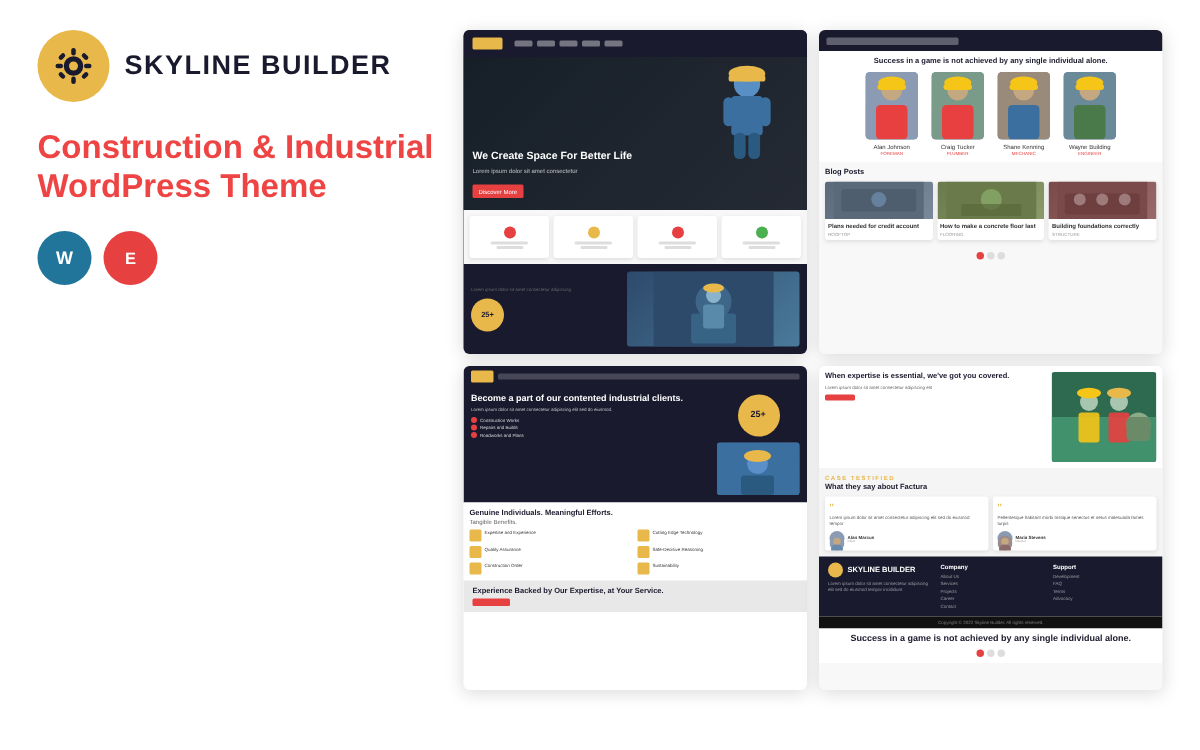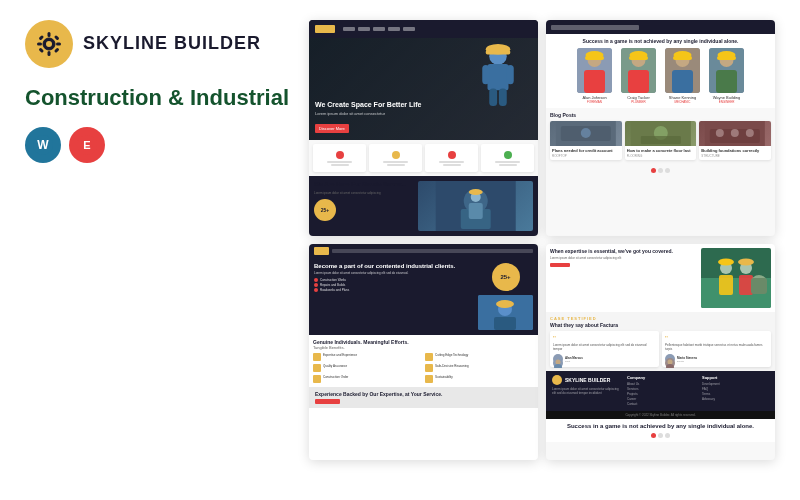--- a/index.html
+++ b/index.html
@@ -70,21 +70,21 @@
       font-size: 9px;
       letter-spacing: 3px;
       color: #c8a44a;
       text-transform: uppercase;
       font-weight: 600;
     }
 
     .tagline-main {
       font-size: 22px;
       font-weight: 900;
-      color: #14532d;
+      color: #ef4444;
       line-height: 1.2;
       margin-top: 5px;
     }
 
     .badges {
       display: flex;
       gap: 8px;
       margin-top: 8px;
     }
 
@@ -698,20 +698,21 @@
           <rect x="19.5" y="17.5" width="3" height="5" rx="1.5" fill="#1a1a2e" transform="rotate(45 21 21)"></rect>
         </svg>
       </div>
       <div class="logo-text">
         <span class="logo-title">SKYLINE BUILDER</span>
       </div>
     </div>
 
     <div class="tagline-main">
       <span>Construction &amp; Industrial</span><br>
+      <span>WordPress Theme</span>
     </div>
 
     <div class="badges">
       <div class="badge-wp">
         <svg width="22" height="22" viewBox="0 0 22 22" fill="none">
           <circle cx="11" cy="11" r="10" fill="#21759b"></circle>
           <text x="11" y="15" text-anchor="middle" fill="white" font-size="12" font-weight="bold" font-family="Arial">W</text>
         </svg>
       </div>
       <div class="badge-el">

